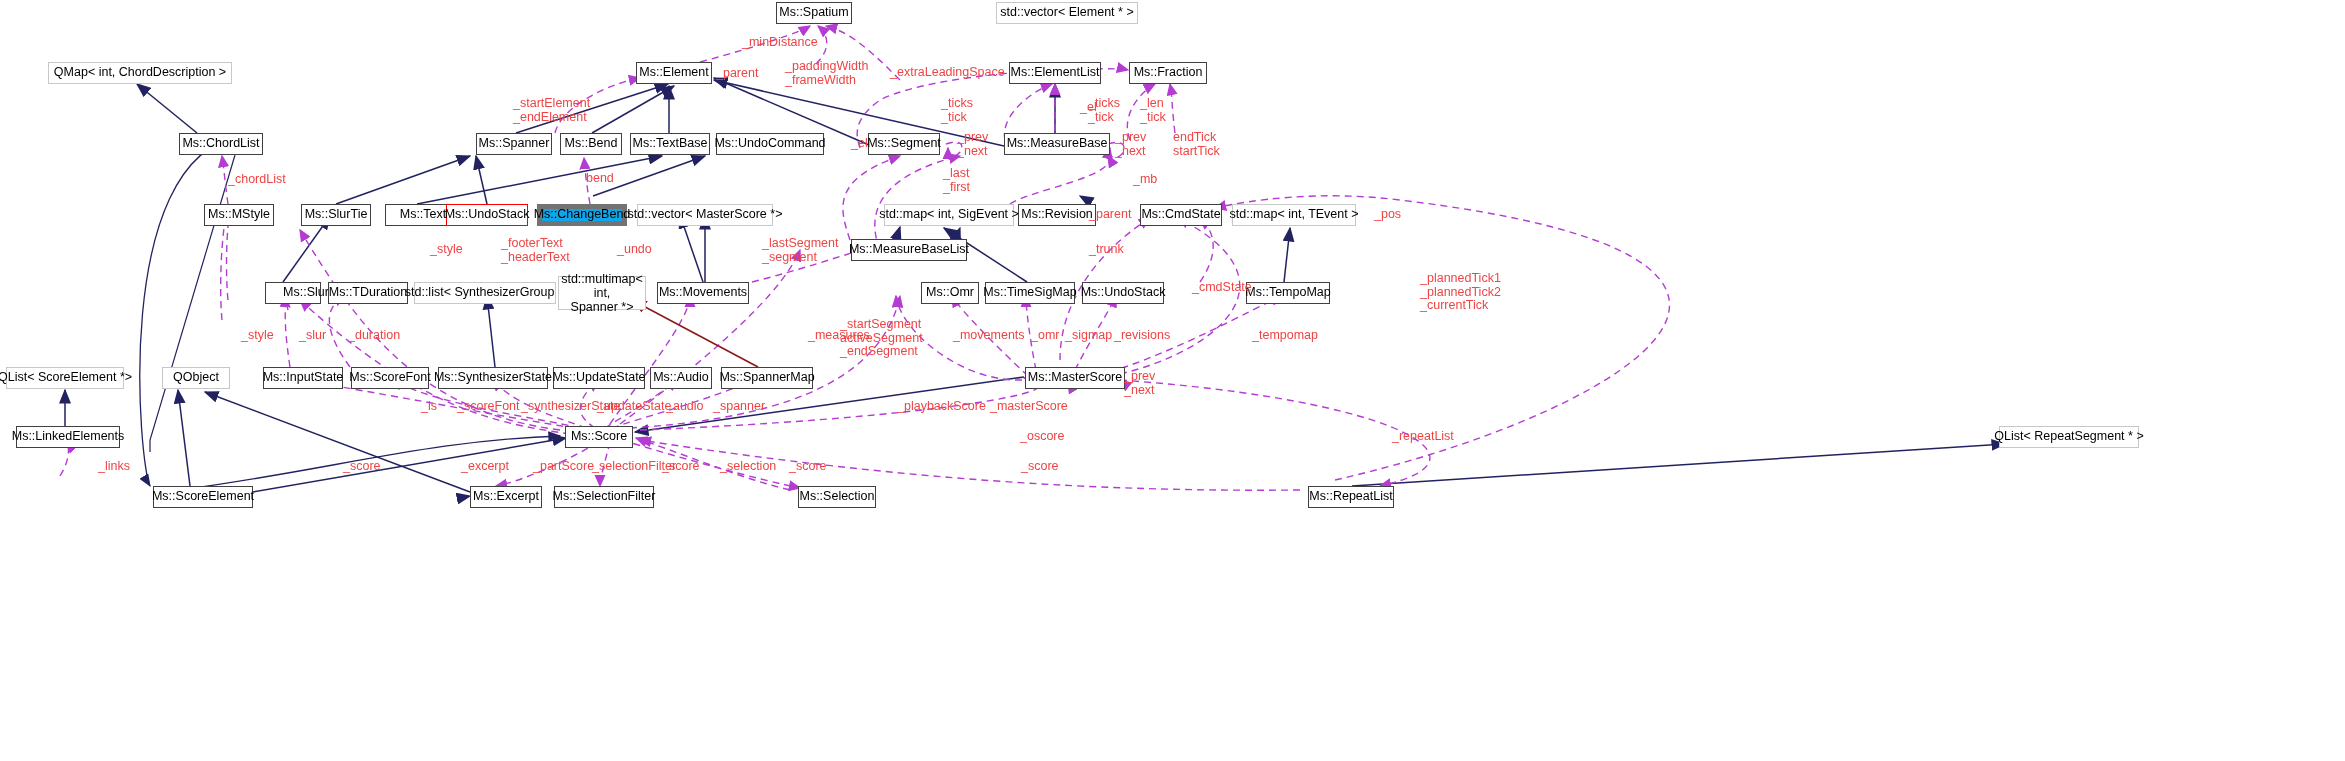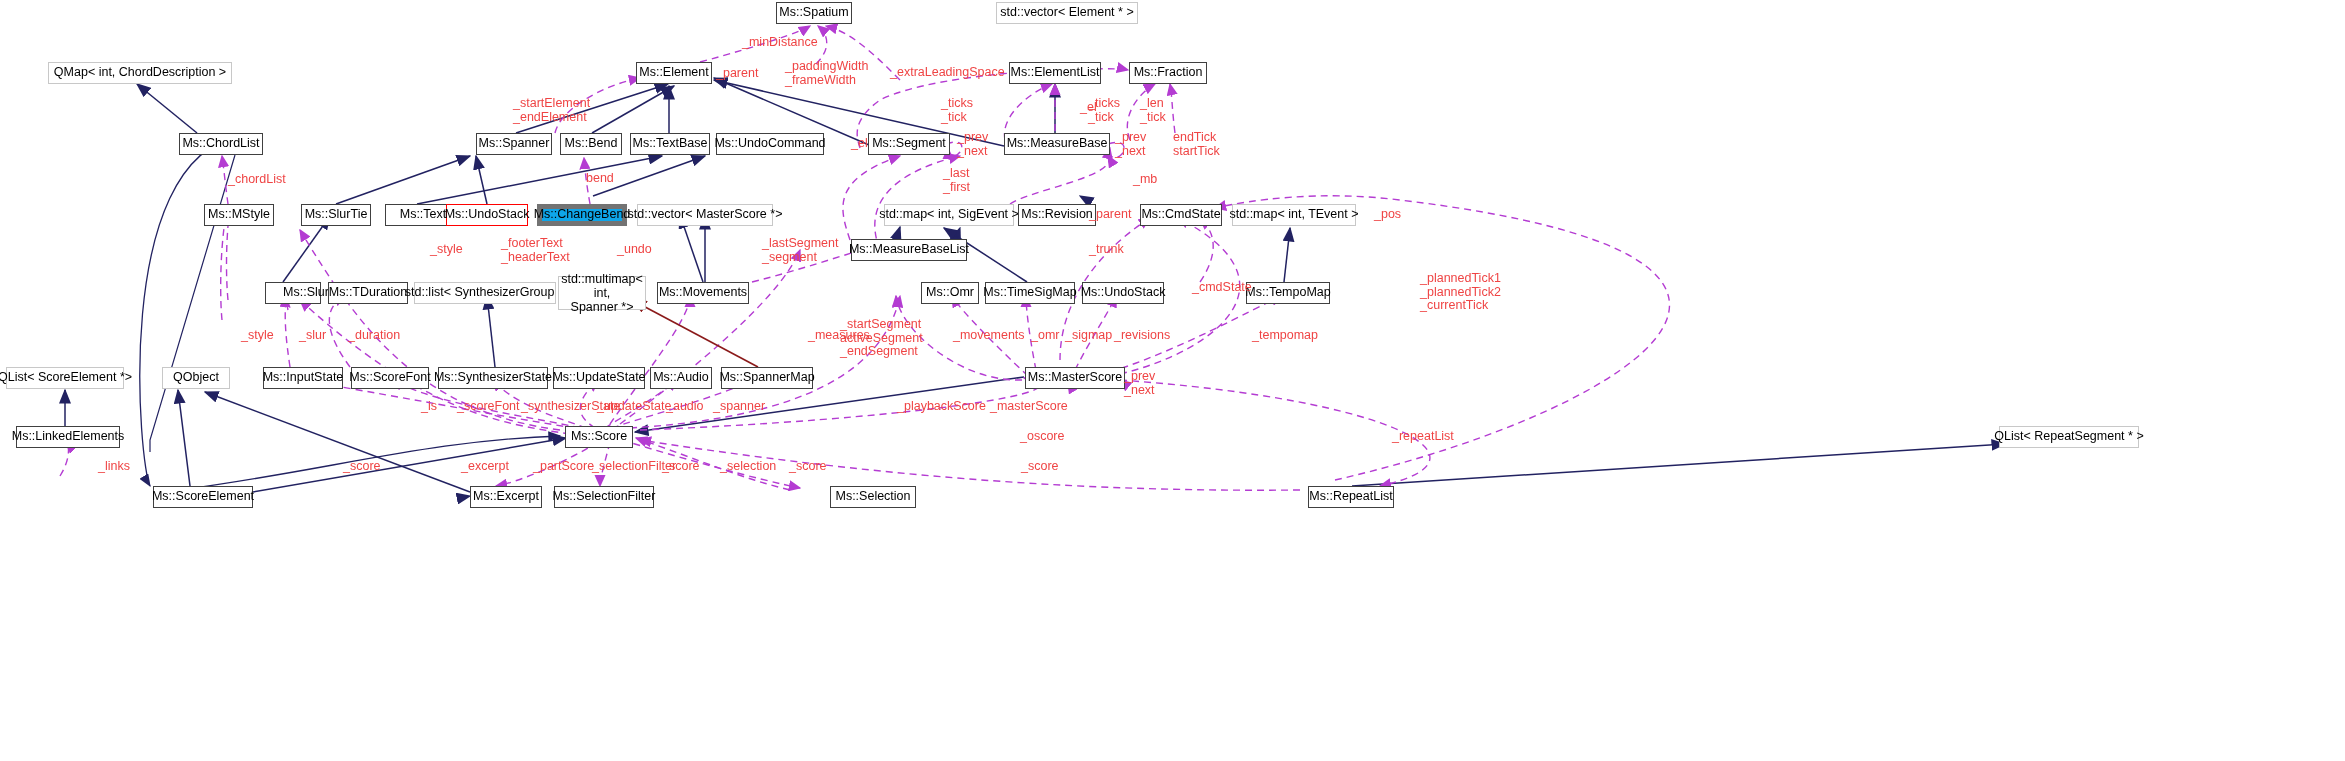--- a/index.html
+++ b/index.html
@@ -179,21 +179,21 @@
   <div class="node" style="left:776px;top:2px;width:76px;">Ms::Spatium</div>
   <div class="node tpl" style="left:996px;top:2px;width:142px;">std::vector&lt; Element * &gt;</div>
   <div class="node" style="left:636px;top:62px;width:76px;">Ms::Element</div>
   <div class="node" style="left:1009px;top:62px;width:92px;">Ms::ElementList</div>
   <div class="node" style="left:1129px;top:62px;width:78px;">Ms::Fraction</div>
   <div class="node" style="left:179px;top:133px;width:84px;">Ms::ChordList</div>
   <div class="node" style="left:476px;top:133px;width:76px;">Ms::Spanner</div>
   <div class="node" style="left:560px;top:133px;width:62px;">Ms::Bend</div>
   <div class="node" style="left:630px;top:133px;width:80px;">Ms::TextBase</div>
   <div class="node" style="left:716px;top:133px;width:108px;">Ms::UndoCommand</div>
-  <div class="node" style="left:868px;top:133px;width:82px;">Ms::Segment</div>
+  <div class="node" style="left:868px;top:133px;width:72px;">Ms::Segment</div>
   <div class="node" style="left:1004px;top:133px;width:106px;">Ms::MeasureBase</div>
   <div class="node" style="left:204px;top:204px;width:70px;">Ms::MStyle</div>
   <div class="node" style="left:301px;top:204px;width:70px;">Ms::SlurTie</div>
   <div class="node" style="left:385px;top:204px;width:76px;">Ms::Text</div>
   <div class="node red" style="left:446px;top:204px;width:82px;">Ms::UndoStack</div>
   <div class="node hl" style="left:537px;top:204px;width:90px;">Ms::ChangeBend</div>
   <div class="node tpl" style="left:637px;top:204px;width:136px;">std::vector&lt; MasterScore *&gt;</div>
   <div class="node tpl" style="left:884px;top:204px;width:130px;">std::map&lt; int, SigEvent &gt;</div>
   <div class="node" style="left:1018px;top:204px;width:78px;">Ms::Revision</div>
   <div class="node" style="left:1140px;top:204px;width:82px;">Ms::CmdState</div>
@@ -218,21 +218,21 @@
   <div class="node" style="left:553px;top:367px;width:92px;">Ms::UpdateState</div>
   <div class="node" style="left:650px;top:367px;width:62px;">Ms::Audio</div>
   <div class="node" style="left:721px;top:367px;width:92px;">Ms::SpannerMap</div>
   <div class="node" style="left:1025px;top:367px;width:100px;">Ms::MasterScore</div>
   <div class="node" style="left:16px;top:426px;width:104px;">Ms::LinkedElements</div>
   <div class="node" style="left:565px;top:426px;width:68px;">Ms::Score</div>
   <div class="node tpl" style="left:1999px;top:426px;width:140px;">QList&lt; RepeatSegment * &gt;</div>
   <div class="node" style="left:153px;top:486px;width:100px;">Ms::ScoreElement</div>
   <div class="node" style="left:470px;top:486px;width:72px;">Ms::Excerpt</div>
   <div class="node" style="left:554px;top:486px;width:100px;">Ms::SelectionFilter</div>
-  <div class="node" style="left:798px;top:486px;width:86px;margin-left:32px;">Ms::Selection</div>
+  <div class="node" style="left:798px;top:486px;width:78px;">Ms::Selection</div>
   <div class="node" style="left:1308px;top:486px;width:86px;">Ms::RepeatList</div>
 
   <div id="edge-labels">
       <div class="edge-label" style="left: 742px; top: 36px;">_minDistance</div>
       <div class="edge-label" style="left: 785px; top: 60px;">_paddingWidth<br>_frameWidth</div>
       <div class="edge-label" style="left: 890px; top: 66px;">_extraLeadingSpace</div>
       <div class="edge-label" style="left: 716px; top: 67px;">_parent</div>
       <div class="edge-label" style="left: 941px; top: 97px;">_ticks<br>_tick</div>
       <div class="edge-label" style="left: 1088px; top: 97px;">_ticks<br>_tick</div>
       <div class="edge-label" style="left: 1140px; top: 97px;">_len<br>_tick</div>

